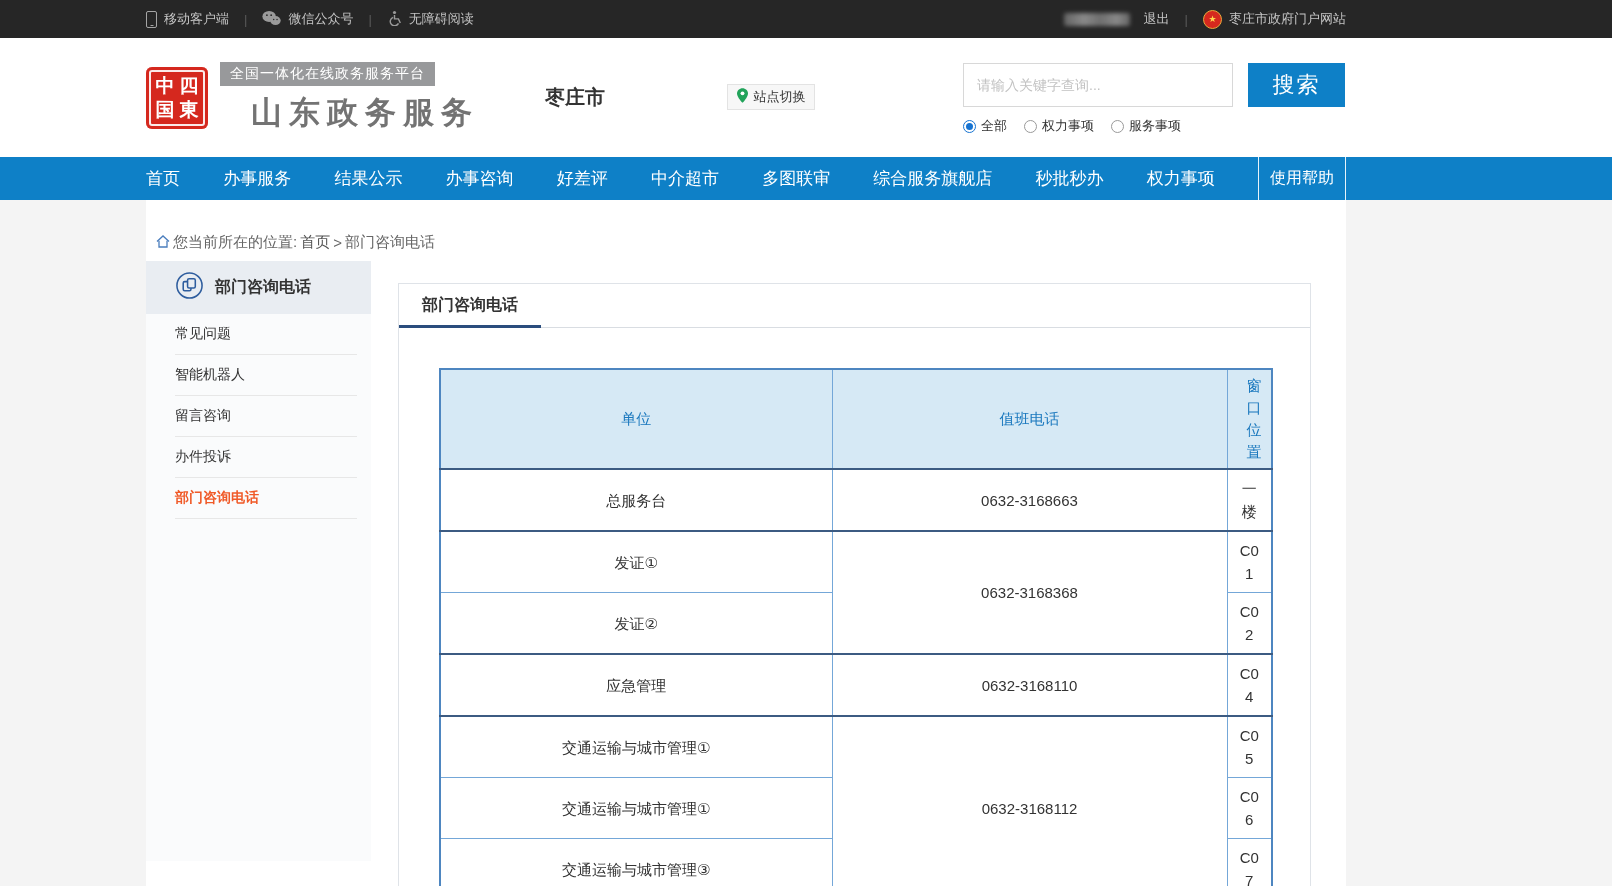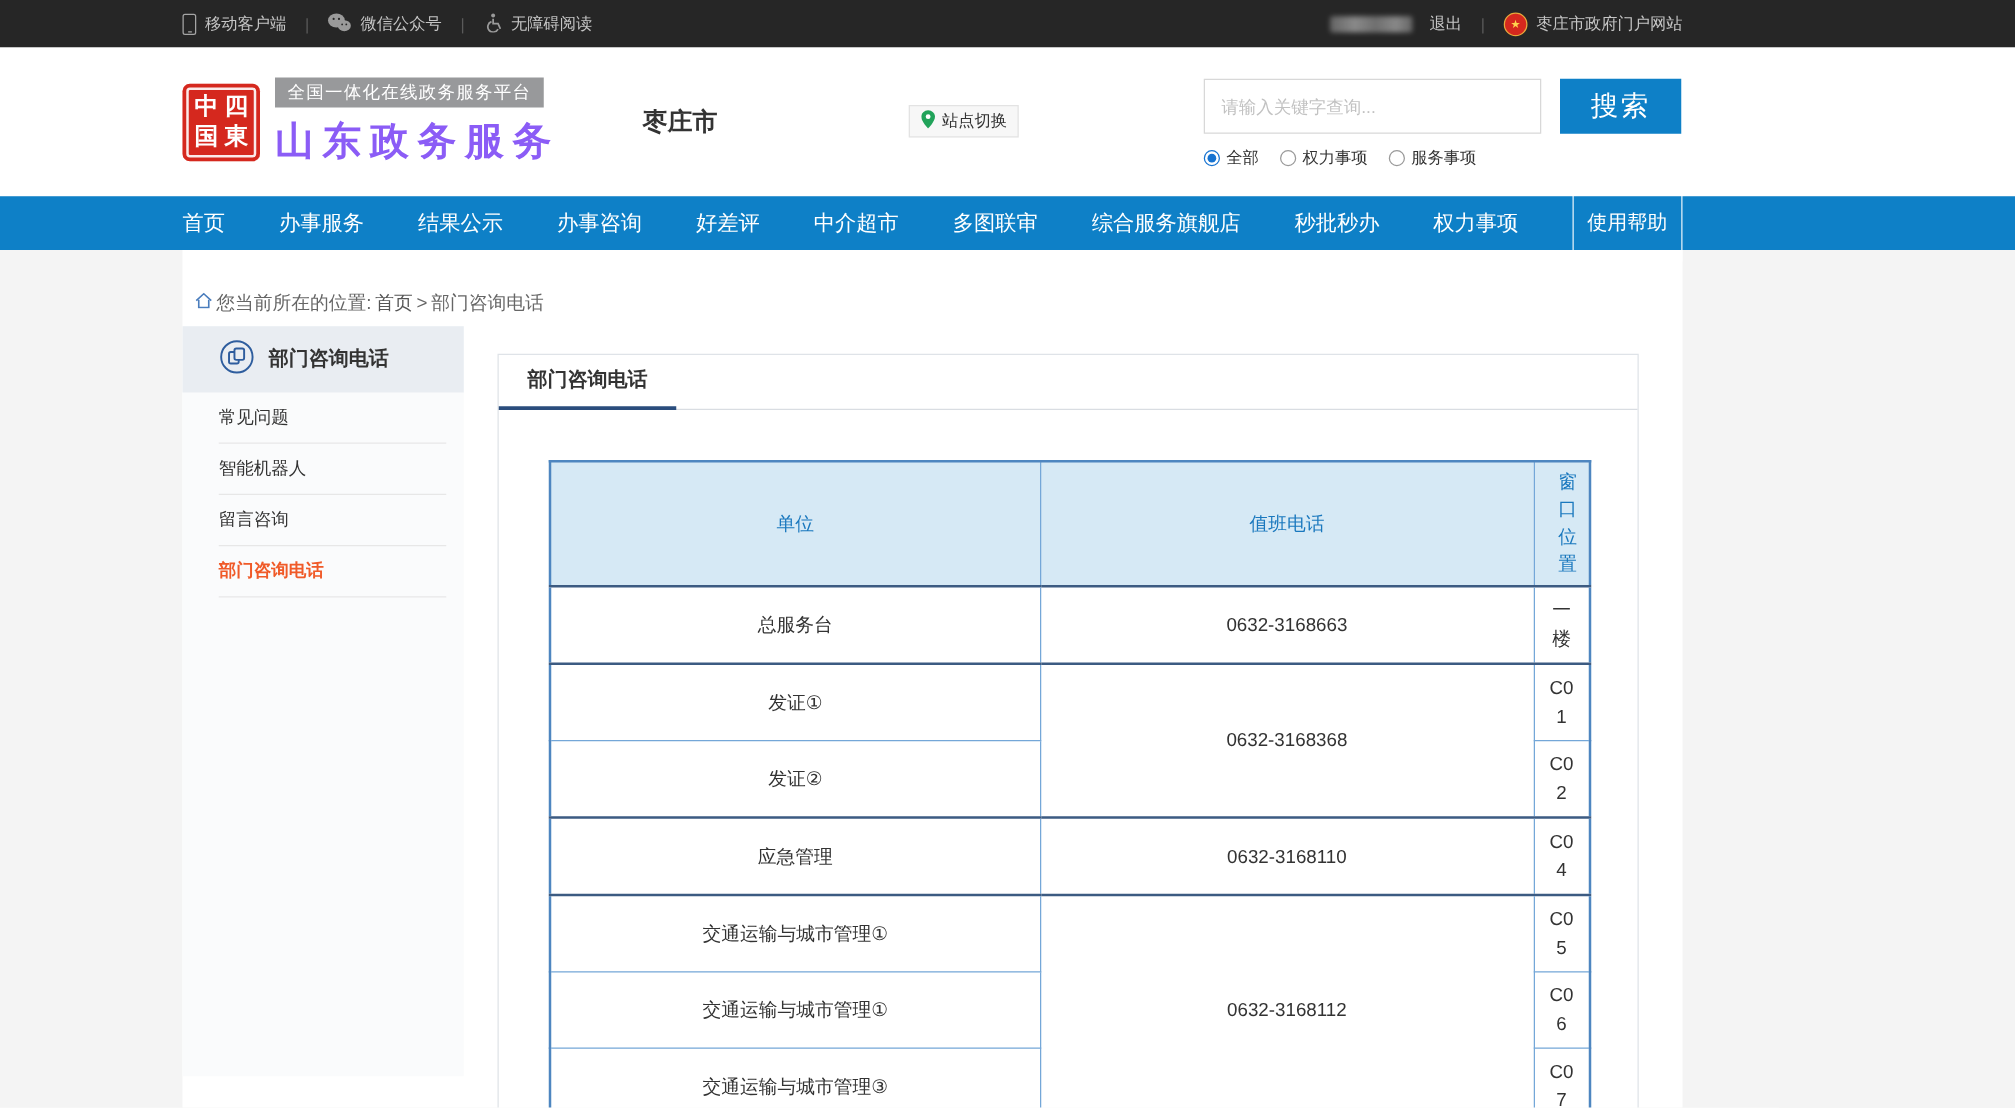--- a/index.html
+++ b/index.html
@@ -25,21 +25,21 @@
 
   
   .header { background: #fff; height: 119px; }
   .header-inner { height: 119px; display: flex; align-items: center; }
   .logo-group { display: flex; align-items: center; gap: 12px; cursor: pointer; }
   .seal { width: 62px; height: 62px; background: #d5281e; border-radius: 6px;
     box-shadow: inset 0 0 0 3px #d5281e, inset 0 0 0 5px rgba(255,255,255,.9);
     display: grid; grid-template-columns: 1fr 1fr; place-items: center; padding: 7px;
     color: #fff; font-weight: bold; font-size: 19px; line-height: 1; }
   .badge { display: inline-block; background: #98999b; color: #fff; font-size: 14px; padding: 3px 10px; margin-bottom: 6px; letter-spacing: 1px; }
-  .site-title { font-size: 31px; font-weight: bold; color: #8b5cf6; letter-spacing: 7px; }
+  .site-title { font-size: 31px; font-weight: bold; color: #737373; letter-spacing: 7px; margin-left: 31px; }
   .city { font-size: 20px; font-weight: bold; color: #333; margin-left: 66px; }
   .site-switch { position: absolute; left: 581px; top: 46px; width: 88px; height: 26px;
     background: #f7f7f7; border: 1px solid #e3e3e3; font-size: 13px; color: #333;
     display: flex; align-items: center; justify-content: center; gap: 6px; cursor: pointer; }
   .search-area { position: absolute; left: 817px; top: 25px; }
   .search-row { display: flex; }
   .search-input { width: 270px; height: 44px; border: 1px solid #d8d8d8; padding: 0 13px; font-size: 14px; color: #333; outline: none; }
   .search-input::placeholder { color: #c2c2c2; }
   .search-btn { width: 97px; height: 44px; margin-left: 15px; background: #0e80c7; color: #fff; border: none; font-size: 22px; cursor: pointer; letter-spacing: 2px; }
   .search-scopes { margin-top: 10px; display: flex; align-items: center; gap: 17px; font-size: 13px; color: #333; }
@@ -216,20 +216,21 @@
                 <rect x="8.5" y="11" width="8" height="9.5" rx="1.5"></rect>
                 <rect x="13" y="8" width="8" height="9.5" rx="1.5" fill="#e9edf2"></rect>
               </svg>
           </span>
           <span>部门咨询电话</span>
         </div>
         <ul class="sidemenu" id="sidemenu">
             <li>常见问题</li>
             <li>智能机器人</li>
             <li>留言咨询</li>
+            <li>办件投诉</li>
             <li class="active">部门咨询电话</li>
           </ul>
       </aside>
       <section class="main-box">
         <div class="tabbar">
           <span class="tab">部门咨询电话</span>
         </div>
         <table class="phone-table">
           <colgroup>
               <col class="c-unit">

